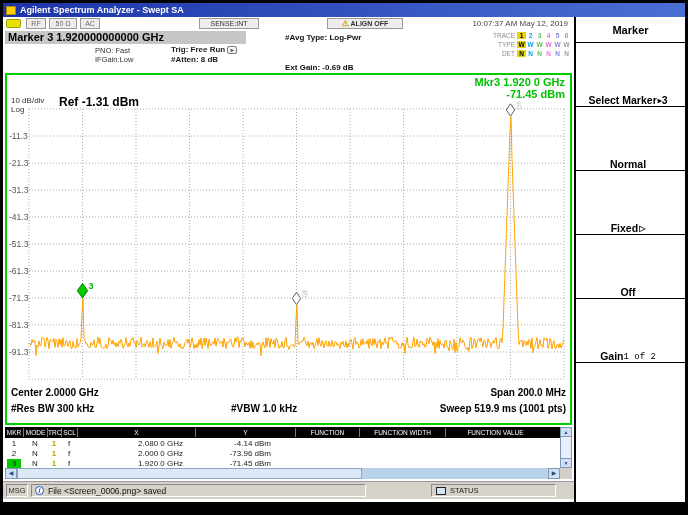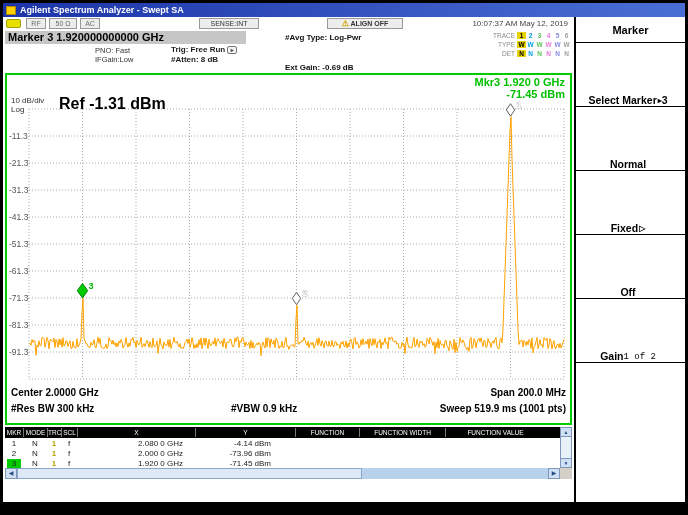--- a/index.html
+++ b/index.html
@@ -51,21 +51,21 @@
   .trace { fill:none; stroke-width:1; }
   .ylab { font-size:8.5px; fill:#555; font-family:"Liberation Sans",sans-serif; }
   .mk-d { fill:#ffffff; stroke:#606060; stroke-width:1; }
   .mk-d.act { fill:#00cc00; stroke:#008000; }
   .mk-l { font-size:9px; font-weight:bold; fill:#ffffff; stroke:#888; stroke-width:0.6px;
           paint-order:stroke; font-family:"Liberation Sans",sans-serif; }
   .mk-l.act { fill:#00b400; stroke:none; }
   .mkr-line { position:absolute; right:5px; color:#00c000; font-weight:bold; font-size:11px; }
   .scale-lbl { position:absolute; left:4px; top:21px; font-size:8px; color:#333; }
   .log-lbl { position:absolute; left:4px; top:30px; font-size:8px; color:#333; }
-  .ref-lbl { position:absolute; left:52px; top:20px; font-size:16px; font-weight:bold; color:#000; }
+  .ref-lbl { position:absolute; left:52px; top:20px; font-size:12px; font-weight:bold; color:#000; }
   .foot { position:absolute; left:0; right:0; height:16px; font-size:10px; font-weight:bold; color:#000; }
   .fl { position:absolute; left:4px; } .fr { position:absolute; right:4px; } .fm { position:absolute; left:224px; }
 
   
   .mtable { position:absolute; left:2px; top:410px; width:567px; }
   .thead { display:flex; background:#000; color:#fff; height:11px; align-items:center;
            font-size:6.5px; padding-right:12px; }
   .hc { text-align:center; height:9px; line-height:9px; border-left:1px solid #777; }
   .hc:first-child { border-left:none; }
   .trw { display:flex; height:10px; font-size:8px; align-items:center; background:#fff;
@@ -226,21 +226,21 @@
           <div class="mkr-line" style="top:13px;">-71.45 dBm</div>
           <div class="scale-lbl">10 dB/div</div>
           <div class="log-lbl">Log</div>
           <div class="ref-lbl">Ref -1.31 dBm</div>
           <div class="foot" style="top:312px;">
             <span class="fl">Center 2.0000 GHz</span>
             <span class="fr">Span 200.0 MHz</span>
           </div>
           <div class="foot" style="top:328px;">
             <span class="fl">#Res BW 300 kHz</span>
-            <span class="fm">#VBW 0.9 kHz</span>
+            <span class="fm">#VBW 1.0 kHz</span>
             <span class="fr">Sweep 519.9 ms (1001 pts)</span>
           </div>
         </div>
 
         <div class="mtable">
           <div class="thead">
             <span class="hc c-mkr">MKR</span>
             <span class="hc c-mode">MODE</span>
             <span class="hc c-trc">TRC</span>
             <span class="hc c-scl">SCL</span>
@@ -291,20 +291,31 @@
           <div class="hscroll">
             <div class="hbtn">◀</div>
             <div class="htrack">
                 <div class="hthumb"></div>
               </div>
             <div class="hbtn">▶</div>
             <div class="hcorner"></div>
           </div>
         </div>
 
+        <div class="statusbar">
+          <div class="sunken msg-box">MSG</div>
+          <div class="sunken msg-panel">
+            <span class="info-icon">i</span>
+            <span>File &lt;Screen_0006.png&gt; saved</span>
+          </div>
+          <div class="sunken status-panel">
+            <span class="status-icon"></span>
+            <span>STATUS</span>
+          </div>
+        </div>
       </div>
 
       <div class="menu">
         <div class="menu-title">Marker</div>
         <div class="skey">
           <div class="sk-line">
               <span>Select Marker</span>
               <span class="arr">▸</span>
             </div>
           <div class="val">3</div>

